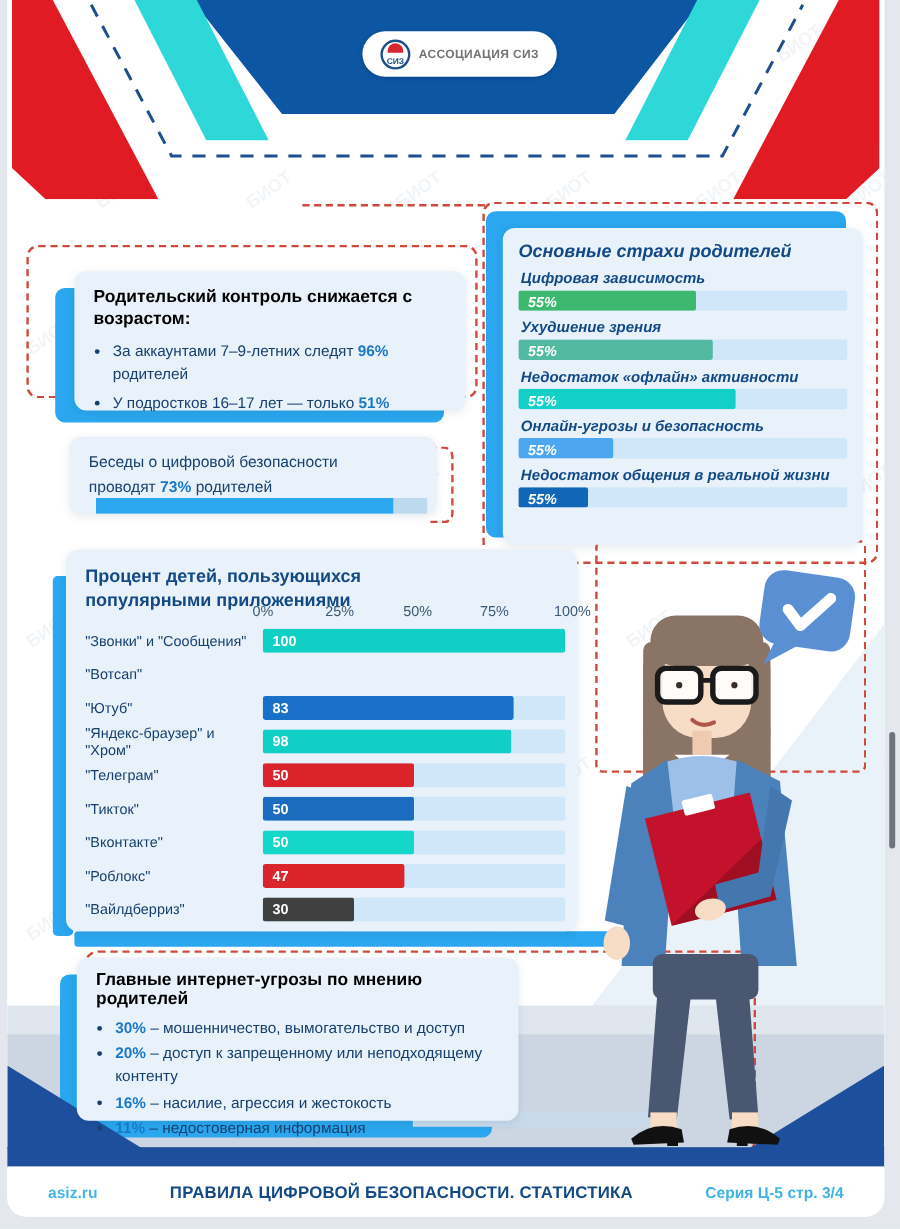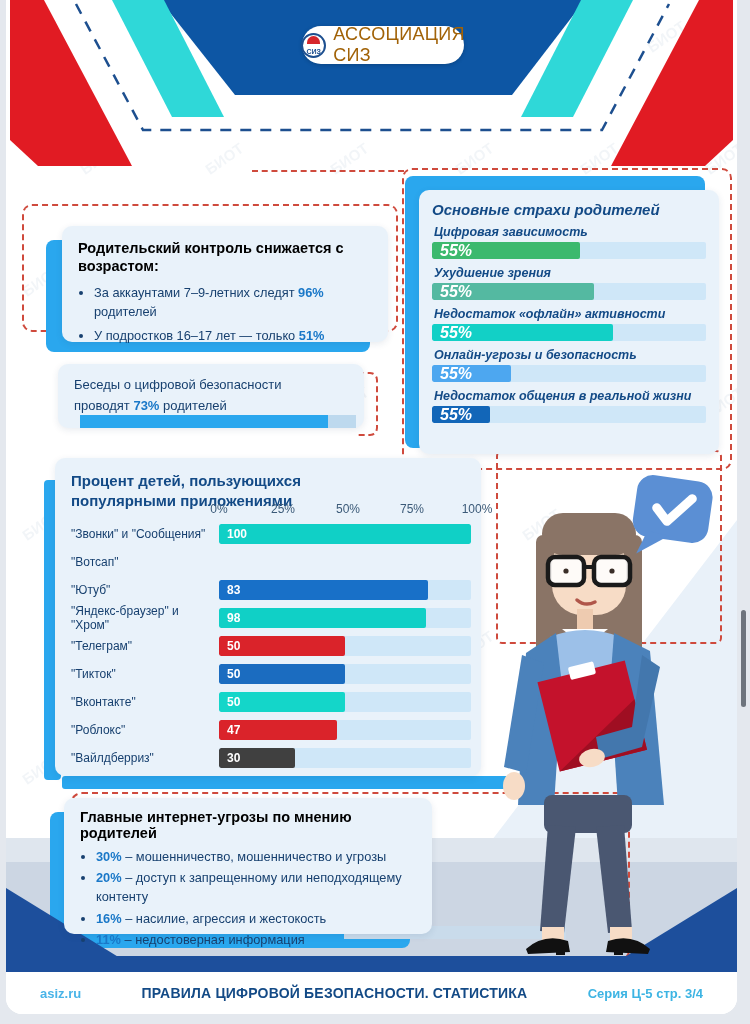--- a/index.html
+++ b/index.html
@@ -15,39 +15,39 @@
   .cyan-r{background:#2fd8d8;clip-path:polygon(575px 0,627px 0,567px 117px,515px 117px);}
   .red-l{background:#e11b23;clip-path:polygon(4px 0,38px 0,126px 166px,32px 166px,4px 140px);}
   .red-r{background:#e11b23;clip-path:polygon(693px 0,727px 0,727px 140px,699px 166px,605px 166px);}
   
   .logo{position:absolute;left:296px;top:26px;width:162px;height:38px;background:#fff;border-radius:20px;
         display:flex;align-items:center;justify-content:center;gap:7px;box-shadow:0 1px 4px rgba(0,0,0,.2);}
   .lhat{width:25px;height:25px;border-radius:50%;border:2px solid #1d4f8f;position:relative;flex:none;
         display:flex;align-items:flex-end;justify-content:center;box-sizing:border-box;}
   .lhat::before{content:"";position:absolute;top:1px;left:4px;width:13px;height:8px;background:#d6262b;border-radius:7px 7px 0 0;}
   .lhat span{font-size:7px;font-weight:700;color:#1d4f8f;line-height:9px;}
-  .logo-text{font-size:18px;font-weight:400;color:#a16207;letter-spacing:.3px;}
+  .logo-text{font-size:10px;font-weight:700;color:#737373;letter-spacing:.3px;}
   
   .panel{position:absolute;background:#e9f2fa;border-radius:10px;box-shadow:0 2px 7px rgba(30,60,100,.10);z-index:3;}
   .accent{position:absolute;background:#2aa7ee;border-radius:8px;z-index:2;}
   .dashed{position:absolute;border:2px dashed #cf4a3d;border-radius:10px;z-index:2;}
   .dash-h{position:absolute;height:0;border-top:2px dashed #cf4a3d;z-index:2;}
   .t-red{color:#000000;font-weight:700;}
   .t-navy{color:#134a86;font-weight:700;}
   .txt{color:#17406f;}
   .pct{color:#1a78c8;font-weight:700;}
   ul.blt{margin:8px 0 0 0;padding:0 0 0 16px;}
   ul.blt li{font-size:12.8px;line-height:1.5;color:#17406f;margin-bottom:4px;}
   
   .track{background:#cfe7f8;border-radius:2px;position:relative;overflow:hidden;}
   .fill{height:100%;border-radius:2px;color:#fff;font-weight:700;display:flex;align-items:center;
         padding-left:8px;box-sizing:border-box;font-size:12px;}
   .fitem-label{font-size:12.5px;color:#134a86;font-weight:700;margin:7px 0 3px 2px;}
   .ftrack{height:17px;}
-  .ffill{font-size:16px;}
+  .ffill{font-size:12px;align-items:flex-end;}
   .crow{display:flex;align-items:center;height:20px;margin-bottom:8px;}
   .clabel{width:148px;flex:none;font-size:12px;color:#17406f;}
   .ctrack{flex:1;height:20px;}
   .tick{position:absolute;transform:translateX(-50%);font-size:12px;color:#3b5a78;}
   
   .scene{position:absolute;z-index:1;}
   .nvy{position:absolute;background:#1d4f9c;z-index:2;}
   .footer{position:absolute;left:0;top:972px;width:731px;height:42px;background:#fff;z-index:3;
           display:flex;align-items:center;justify-content:space-between;padding:0 34px;box-sizing:border-box;}
   .f-site{font-size:13px;color:#49b4e8;font-weight:700;}
@@ -277,21 +277,21 @@
           </div>
         </div>
     </div>
   </div>
 
   <div class="dashed" style="left:64px;top:792px;width:556px;height:166px;border-radius:12px;"></div>
   <div class="accent" style="left:44px;top:812px;width:360px;height:136px;"></div>
   <div class="panel" style="left:58px;top:798px;width:368px;height:136px;padding:11px 16px;box-sizing:border-box;">
     <div class="t-red" style="font-size:14.5px;">Главные интернет-угрозы по мнению родителей</div>
     <ul class="blt" style="margin-top:6px;">
-      <li style="margin-bottom:2px;"><span class="pct">30%</span> <span>– мошенничество, мошенничество и угрозы</span></li>
+      <li style="margin-bottom:2px;"><span class="pct">30%</span> <span>– мошенничество, вымогательство и доступ</span></li>
       <li style="margin-bottom:2px;"><span class="pct">20%</span> <span>– доступ к запрещенному или неподходящему контенту</span></li>
       <li style="margin-bottom:2px;"><span class="pct">16%</span> <span>– насилие, агрессия и жестокость</span></li>
       <li style="margin-bottom:2px;"><span class="pct">11%</span> <span>– недостоверная информация</span></li>
     </ul>
   </div>
   <div class="abs" style="left:70px;top:926px;width:268px;height:13px;background:#2aa7ee;z-index:2;"></div>
   <div class="abs" style="left:338px;top:926px;width:222px;height:13px;background:#c9dbeb;z-index:2;"></div>
 
   <div class="dashed" style="left:490px;top:450px;width:222px;height:190px;border-radius:6px;"></div>
   <svg class="abs" style="left:486px;top:505px;z-index:3;" width="220" height="450" viewBox="0 0 220 450">

